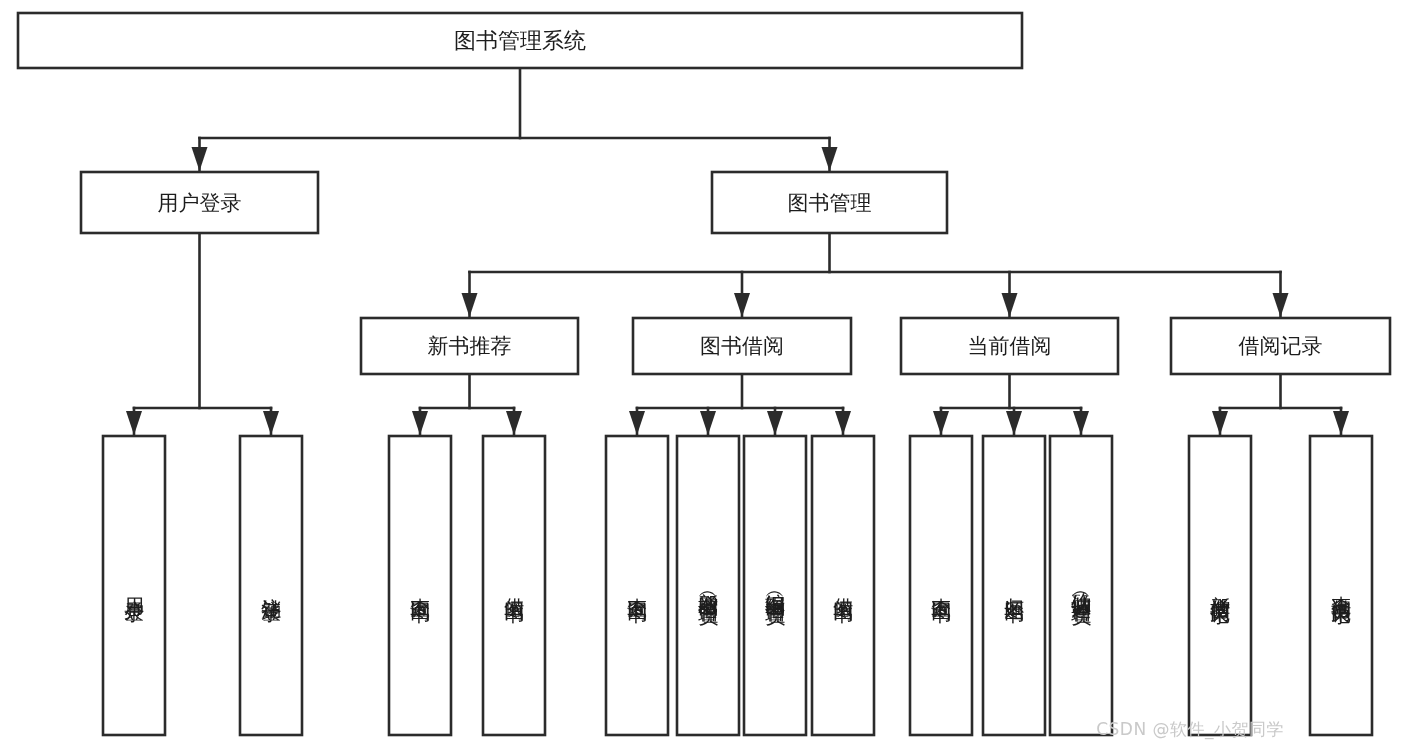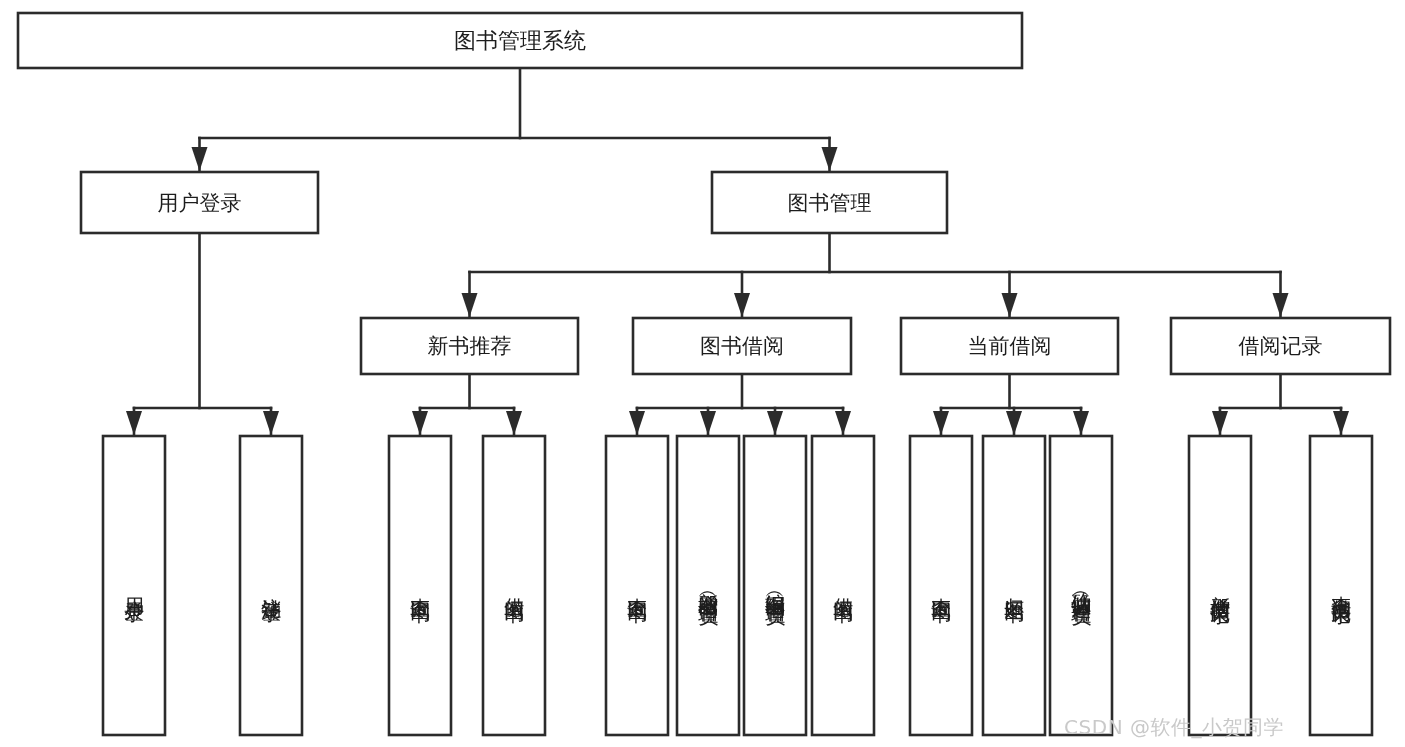--- a/index.html
+++ b/index.html
@@ -70,21 +70,21 @@
     align-items: center;
     justify-content: center;
     white-space: nowrap;
     pointer-events: none;
   }
   .watermark {
     position: absolute;
     right: 8px;
     bottom: 6px;
     font-family: "DejaVu Sans", "Liberation Sans", sans-serif;
-    font-size: 20px;
+    font-size: 17px;
     color: #c9c9c9;
     letter-spacing: 0.5px;
     user-select: none;
   }
 </style>
 </head>
 <body>
 
 <div id="diagram-root">
 

